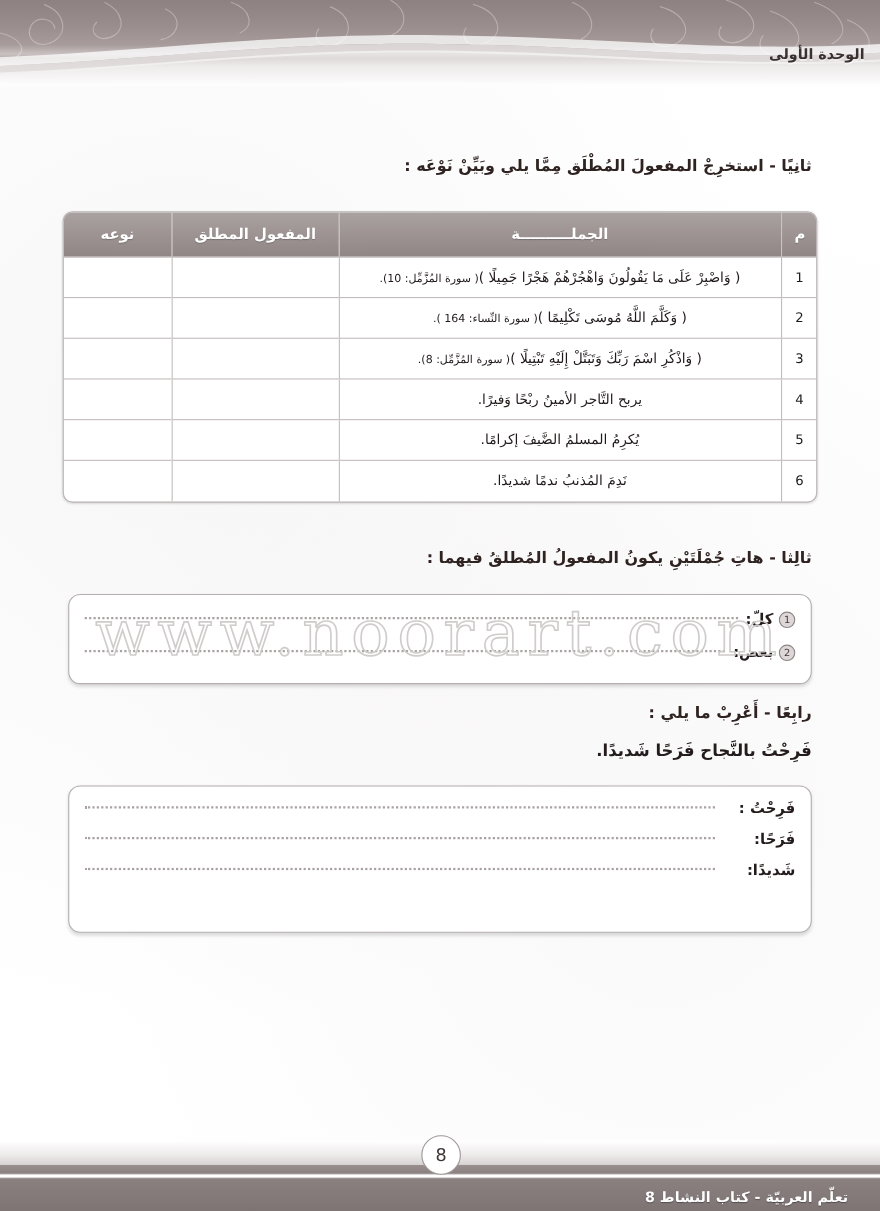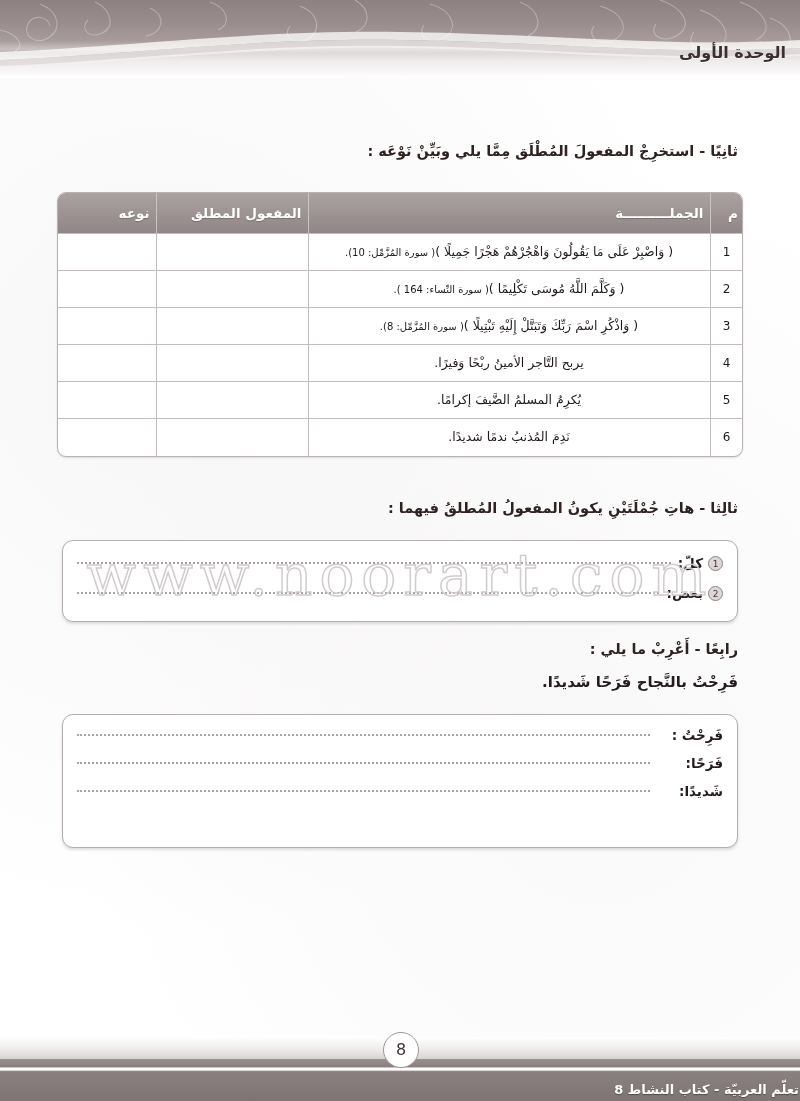--- a/index.html
+++ b/index.html
@@ -19,21 +19,21 @@
     top: 0; left: 0;
     width: 800px; height: 78px;
     background: linear-gradient(180deg,#8d8181 0%, #998d8d 30%, #a79b9b 52%, #c9c1c1 63%, #b7adad 68%, #d9d3d3 78%, #ece8e8 90%, #ffffff 100%);
     overflow: hidden;
   }
   #header-swirls { position: absolute; top: 0; left: 0; width: 800px; height: 78px; opacity: .55; }
   #header-wave { position: absolute; top: 0; left: 0; width: 800px; height: 78px; }
   #unit-label {
     position: absolute;
     right: 14px; top: 43px;
-    font-size: 16px;
+    font-size: 13px;
     font-weight: bold;
     color: #3b3030;
     direction: rtl;
     letter-spacing: .2px;
     text-shadow: 0 1px 0 rgba(255,255,255,.5);
     margin-left: 44px;
   }
 
   
   .section-heading {
@@ -67,21 +67,20 @@
   #ex2-table th {
     background: linear-gradient(180deg,#aaa1a1 0%,#9c9292 55%,#918686 100%);
     color: #ffffff;
     font-size: 13.5px;
     font-weight: bold;
     height: 40px;
     border-left: 1px solid #cac3c3;
     border-right: none;
     text-shadow: 0 1px 1px rgba(0,0,0,.22);
     padding: 12px 6px;
-    text-align: right;
   }
   #ex2-table th:last-child { border-left: none; }
   #ex2-table td {
     border-top: 1px solid #c3bcbc;
     border-left: 1px solid #c3bcbc;
     height: 37px;
     padding: 0 20px;
     font-size: 12px;
     color: #20191a;
     vertical-align: middle;
@@ -184,21 +183,21 @@
     background: linear-gradient(180deg,#9a8f8f 0%,#8b8080 18%,#ffffff 22%, #ffffff 26%, #8b8080 30%, #7e7474 100%);
   }
   #footer-top-fade {
     position: absolute;
     left: 0; bottom: 42px;
     width: 800px; height: 22px;
     background: linear-gradient(180deg,#ffffff 0%,#efecec 55%,#d8d3d3 100%);
   }
   #footer-text {
     position: absolute;
-    right: 1px; bottom: 4px;
+    right: 29px; bottom: 4px;
     direction: rtl;
     font-size: 13px;
     font-weight: bold;
     color: #ffffff;
     text-shadow: 0 1px 1px rgba(0,0,0,.35);
     margin-left: 44px;
   }
   #page-number {
     position: absolute;
     left: 383px; bottom: 33px;

